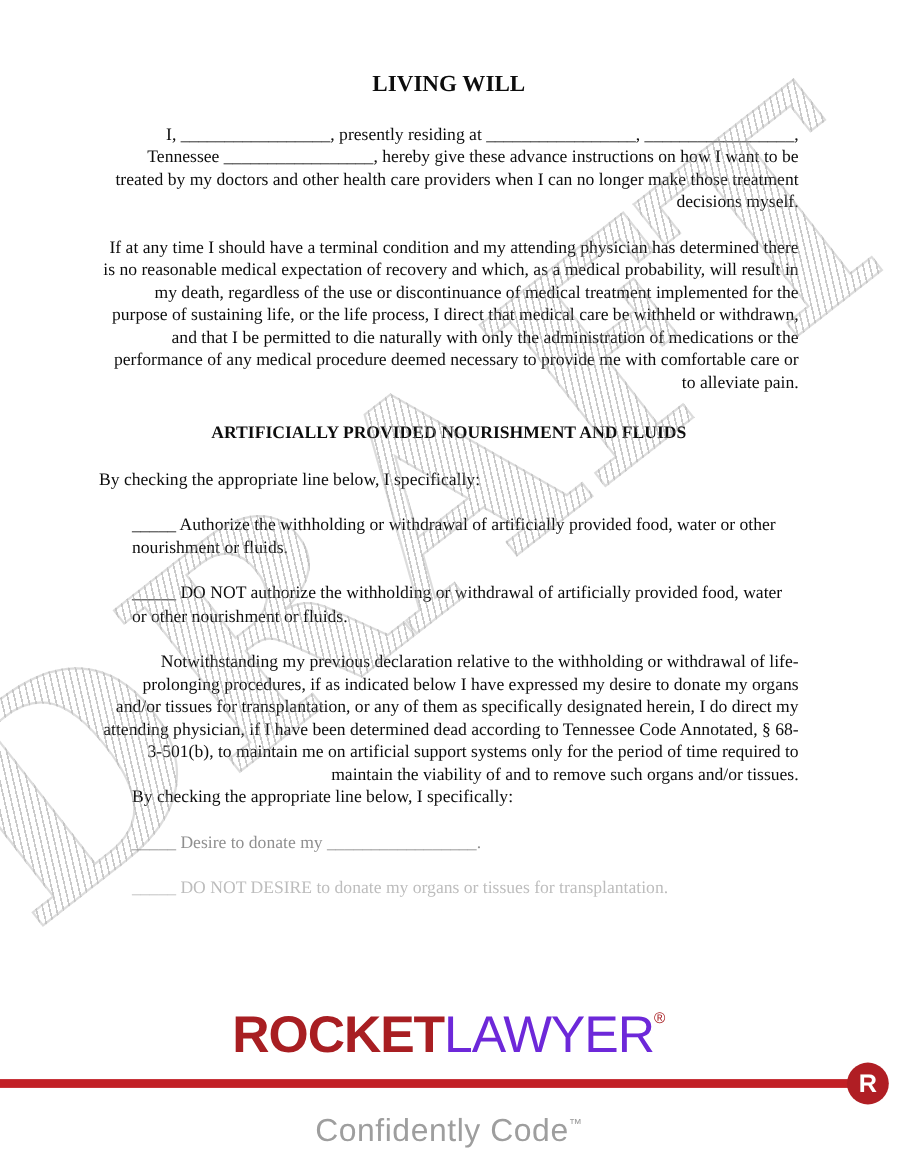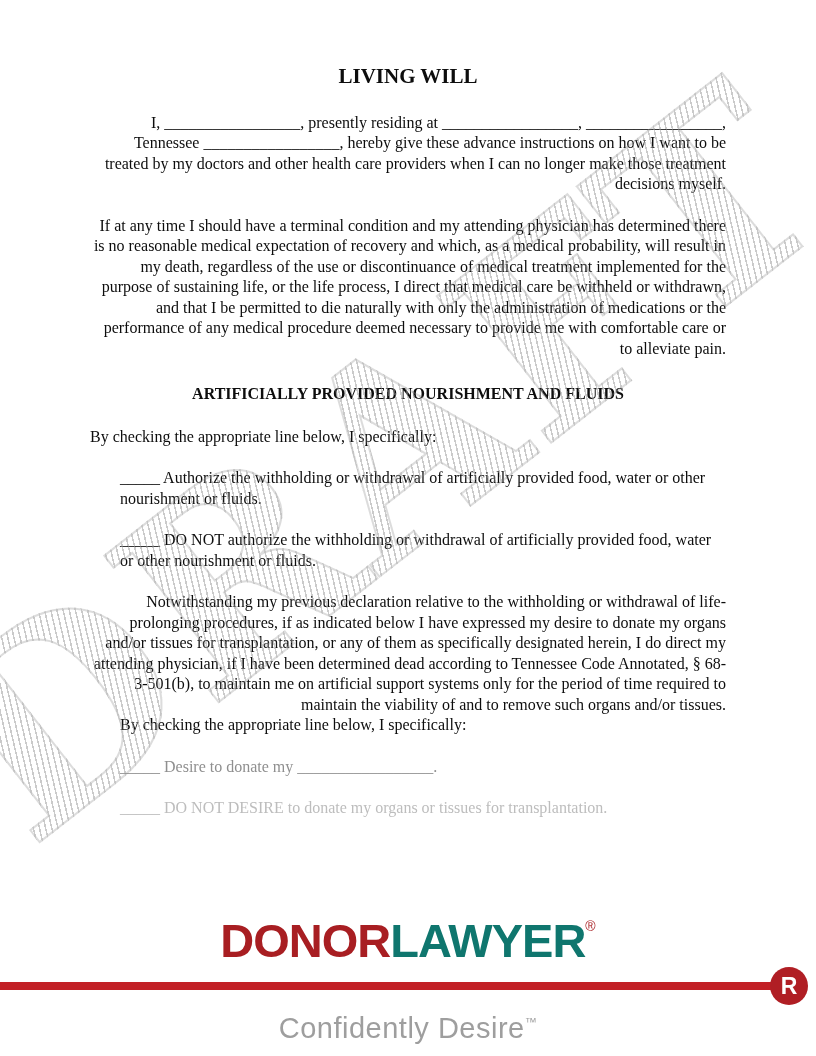--- a/index.html
+++ b/index.html
@@ -75,21 +75,21 @@
   }
   .brand-row {
     text-align: center;
     font-family: "Liberation Sans", sans-serif;
     font-size: 47px;
     line-height: 50px;
     letter-spacing: -1px;
     white-space: nowrap;
   }
   .brand-rocket { color: #a81e22; font-weight: 700; }
-  .brand-lawyer { color: #0f766e; font-weight: 700; }
+  .brand-lawyer { color: #6d28d9; font-weight: 400; }
   .brand-reg {
     color: #a81e22;
     font-size: 14px;
     vertical-align: 26px;
     letter-spacing: 0;
   }
   .brand-rule-wrap { position: relative; height: 40px; margin-top: 6px; }
   .brand-rule {
     position: absolute;
     left: 0; right: 26px; top: 10px;
@@ -153,24 +153,24 @@
     <p class="check-option faded-light">_____ DO NOT DESIRE to donate my organs or tissues for transplantation.</p>
 
   </div>
 
   <div class="watermark">
     <span class="watermark-text">DRAFT</span>
   </div>
 
   <div class="footer">
     <div class="brand-row">
-      <span class="brand-rocket">DONOR</span><span class="brand-lawyer">LAWYER</span><span class="brand-reg">®</span>
+      <span class="brand-rocket">ROCKET</span><span class="brand-lawyer">LAWYER</span><span class="brand-reg">®</span>
     </div>
     <div class="brand-rule-wrap">
       <div class="brand-rule"></div>
       <div class="brand-badge">R</div>
     </div>
     <div class="tagline">
-      <span>Confidently Desire</span><span class="tm">™</span>
+      <span>Confidently Code</span><span class="tm">™</span>
     </div>
   </div>
 
 </div>
 
 </body></html>

